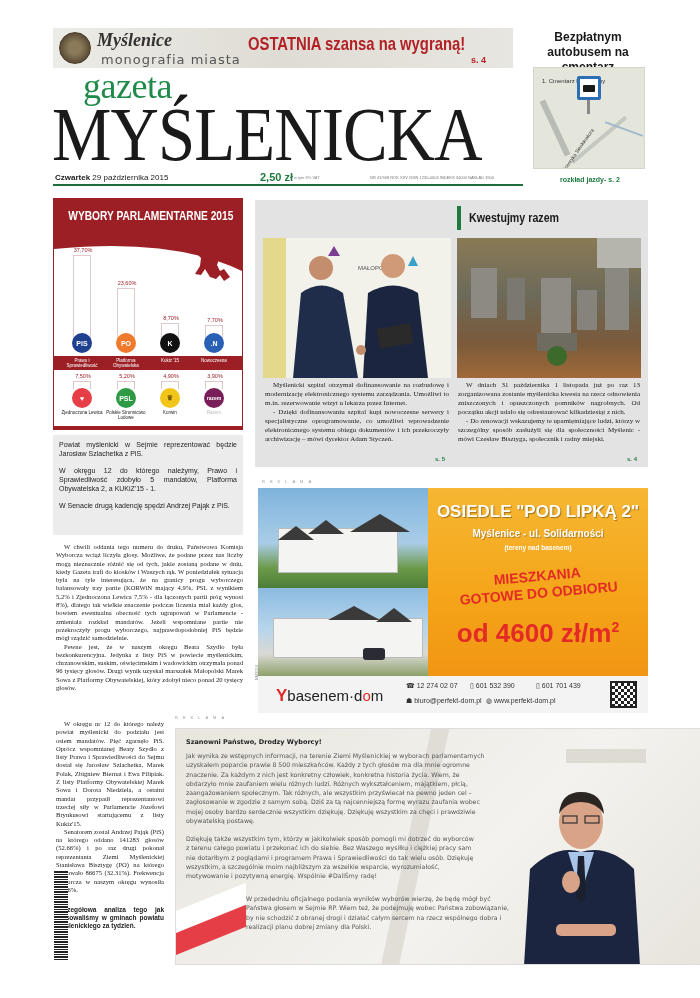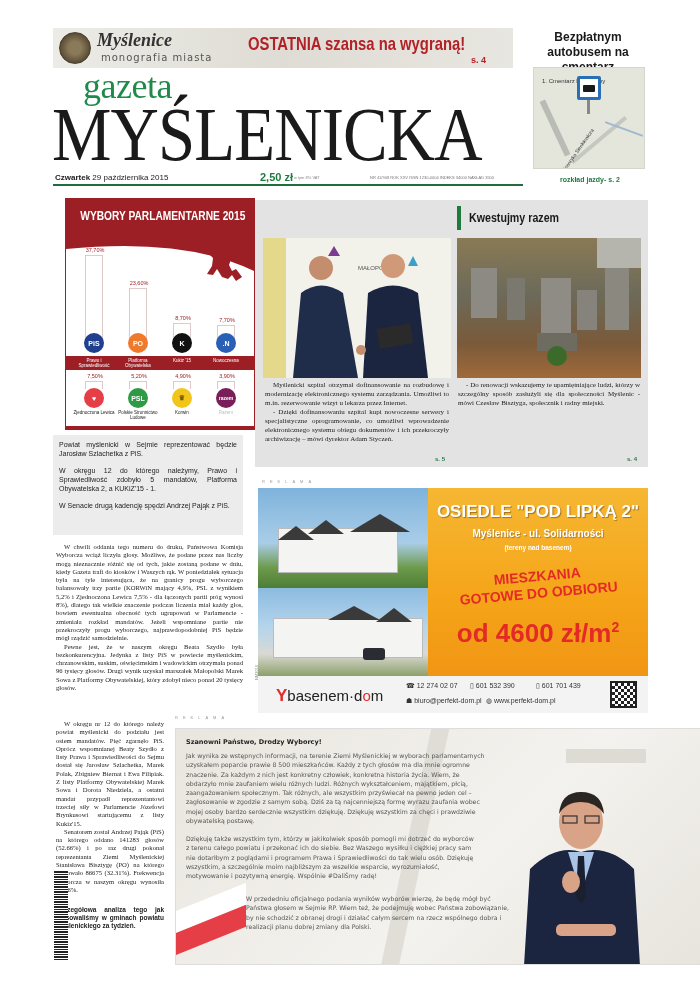--- a/index.html
+++ b/index.html
@@ -7,21 +7,21 @@
   body { position: relative; font-family: "Liberation Serif", serif; color: #222; }
   .abs { position: absolute; }
 
   
   #top-banner { left: 53px; top: 28px; width: 460px; height: 40px;
     background: linear-gradient(90deg,#ecebe6,#dedcd4 50%,#e8e6e0); }
   #seal { left: 6px; top: 4px; width: 32px; height: 32px; border-radius: 50%;
     background: radial-gradient(circle,#8a7a5a 30%,#5a4c36 70%,#3e3424); border: 1px solid #4a3f2e; }
   #mono-title { left: 44px; top: 2px; font-family: "Liberation Serif", serif; font-style: italic;
     font-weight: bold; font-size: 18px; color: #333; }
-  #mono-sub { left: 48px; top: 24px; font-family: "DejaVu Sans", sans-serif; font-size: 10px;
+  #mono-sub { left: 48px; top: 24px; font-family: "DejaVu Sans", sans-serif; font-size: 13px;
     letter-spacing: 1px; color: #555; }
   #banner-headline { left: 195px; top: 5px; font-family: "Liberation Sans", sans-serif; font-weight: bold;
     font-size: 19px; color: #b32025; transform: scaleX(0.78); transform-origin: left; white-space: nowrap; }
   #banner-page { left: 418px; top: 27px; font-family: "Liberation Sans", sans-serif; font-weight: bold;
     font-size: 9px; color: #b32025; }
 
   
   #mast-gazeta { left: 83px; top: 68px; font-family: Liberation Serif, serif; font-size: 36px;
     color: #1f8a4a; letter-spacing: -0.5px; line-height: 1; }
   #mast-title { left: 52px; top: 96px; font-family: "Liberation Serif", serif; font-size: 76px;
@@ -41,21 +41,21 @@
   #teaser-map .road { position: absolute; background: #b9bcb5; }
   #map-label { left: 8px; top: 10px; font-family: "Liberation Sans", sans-serif; font-size: 6px; line-height: 7px; text-align: center; color: #333; }
   #bus-sign { left: 43px; top: 8px; width: 24px; height: 24px; background: #fff; border: 3px solid #2a6fb5; border-radius: 2px; }
   #bus-sign .bus { position: absolute; left: 3px; top: 6px; width: 12px; height: 7px; background: #1a1a1a; border-radius: 1px; }
   #bus-pole { left: 53px; top: 32px; width: 3px; height: 14px; background: #888; }
   #street-label { left: 20px; top: 78px; font-family: "Liberation Sans", sans-serif; font-size: 5px; color: #333; transform: rotate(-55deg); white-space: nowrap; }
   #teaser-link { left: 560px; top: 176px; font-family: "Liberation Sans", sans-serif; font-weight: bold;
     font-size: 7px; color: #1f7a40; }
 
   
-  #election-box { left: 65px; top: 198px; width: 190px; height: 232px; background: #fff; overflow: hidden; border: 1px solid #9b1f25; }
+  #election-box { left: 53px; top: 198px; width: 190px; height: 232px; background: #fff; overflow: hidden; border: 1px solid #9b1f25; }
   #election-header { left: 0; top: 0; width: 190px; height: 40px; background: #9b1f25; }
   #election-title { left: 0; top: 10px; width: 190px; text-align: center; font-family: "Liberation Sans", sans-serif;
     font-weight: bold; font-size: 12px; color: #fff; transform: scaleX(0.85); white-space: nowrap; }
   #election-swoosh { left: 0; top: 38px; width: 190px; height: 60px; }
   #eagle { left: 140px; top: 40px; width: 44px; height: 50px; }
   #party-band { left: 0; top: 157px; width: 190px; height: 14px; background: #9b1f25; }
   #election-footer { left: 0; top: 227px; width: 190px; height: 5px; background: #9b1f25; }
   .bar { position: absolute; background: #fff; border: 1px solid #e0c9ca; border-bottom: none; }
   .bar-val { position: absolute; font-family: "Liberation Sans", sans-serif; font-size: 5.5px; color: #9b1f25; width: 30px; text-align: center; }
   .party-logo { position: absolute; width: 20px; height: 20px; border-radius: 50%; font-family: "Liberation Sans", sans-serif;
@@ -263,20 +263,21 @@
       <rect x="140" y="0" width="44" height="30" fill="#b5b5ad"></rect>
     </svg>
   </div>
 
   <div class="news-text" style="left:10px;width:184px;">
     <p>Myślenicki szpital otrzymał dofinansowanie na rozbudowę i modernizację elektronicznego systemu zarządzania. Umożliwi to m.in. rezerwowanie wizyt u lekarza przez Internet.</p>
     <p>- Dzięki dofinansowaniu szpital kupi nowoczesne serwery i specjalistyczne oprogramowanie, co umożliwi wprowadzenie elektronicznego systemu obiegu dokumentów i ich przekroczyły archiwizację – mówi dyrektor Adam Styczeń.</p>
   </div>
   <div class="page-ref" style="left:180px;top:256px;">s. 5</div>
   <div class="news-text" style="left:203px;width:182px;">
+    <p>W dniach 31 października 1 listopada już po raz 13 zorganizowana zostanie myślenicka kwesta na rzecz odnowienia zniszczonych i opuszczonych pomników nagrobnych. Od początku akcji udało się odrestaurować kilkadziesiąt z nich.</p>
     <p>- Do renowacji wskazujemy te upamiętniające ludzi, którzy w szczególny sposób zasłużyli się dla społeczności Myślenic - mówi Czesław Bisztyga, społecznik i radny miejski.</p>
   </div>
   <div class="page-ref" style="left:372px;top:256px;">s. 4</div>
 </div>
 
 <div class="reklama" style="left:262px;top:479px;">REKLAMA</div>
 
 <div class="abs" id="ad-estate">
   <div class="abs" id="estate-photo1">
     <div class="house" style="left:20px;top:40px;width:120px;height:45px;"></div>

